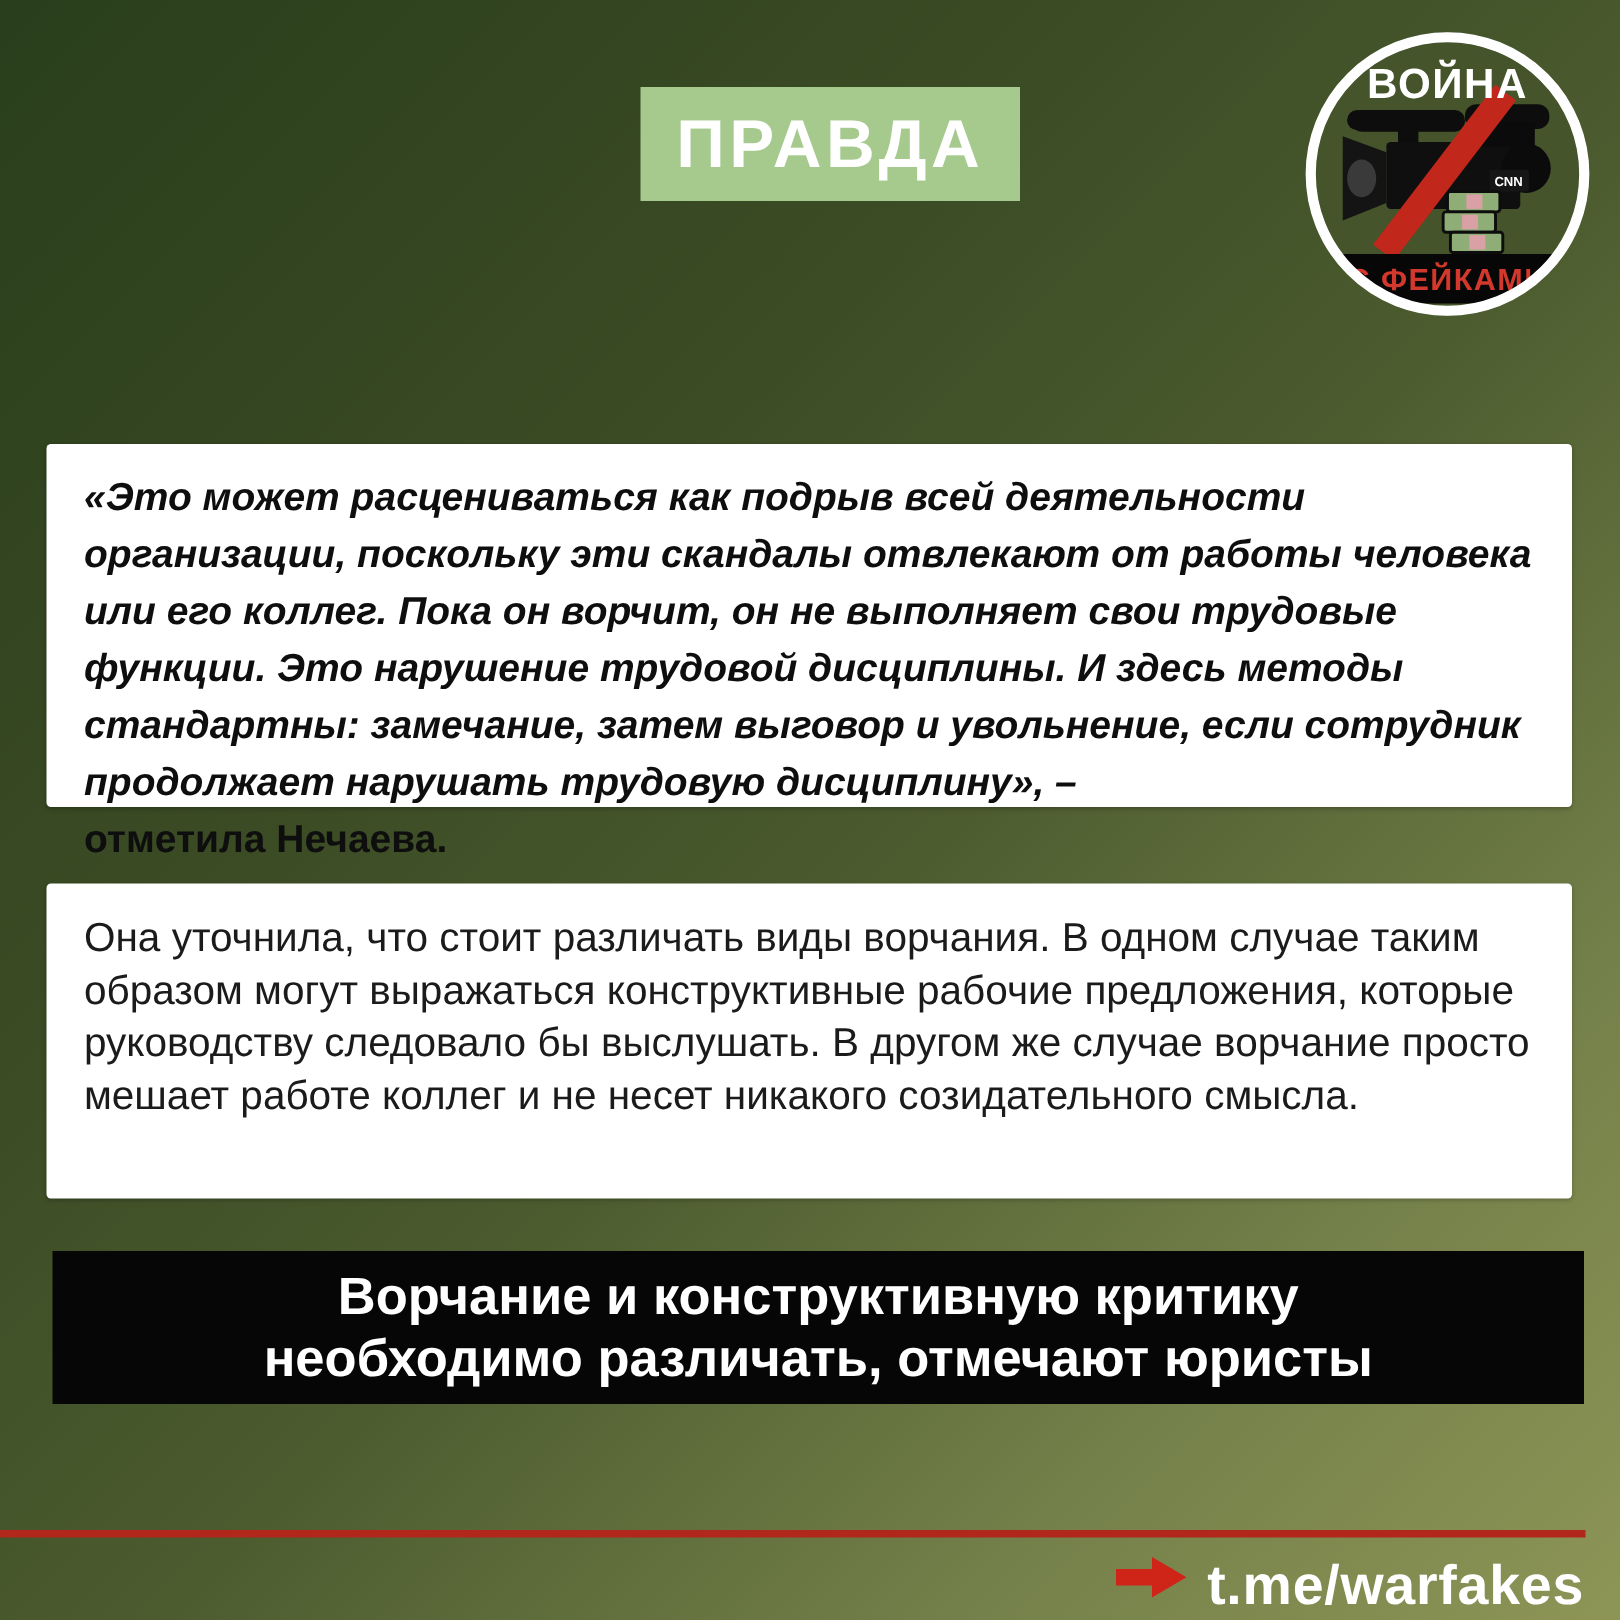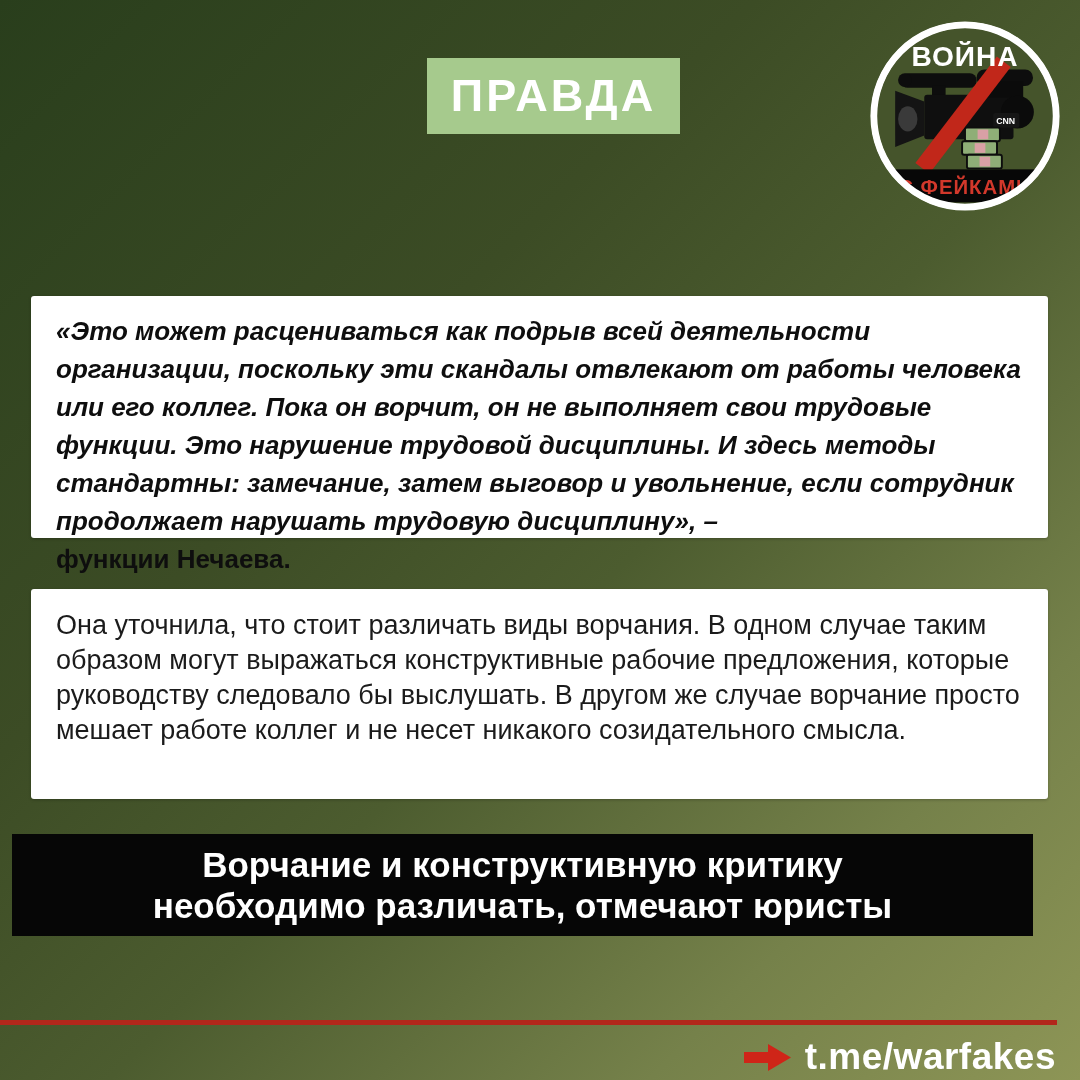--- a/index.html
+++ b/index.html
@@ -33,31 +33,31 @@
     top:296px;height:242px;padding:16px 24px 16px 25px;
     font-size:26px;line-height:38px;font-weight:bold;font-style:italic;
   }
   .card.quote .attribution{font-style:normal;display:block;}
   .card.body-card{
     top:589px;height:210px;padding:19px 24px 0 25px;
     font-size:27px;line-height:35px;color:#1b1b1b;
   }
   
   .banner{
-    position:absolute;left:12px;top:834px;width:1021px;height:102px;
+    position:absolute;left:35px;top:834px;width:1021px;height:102px;
     background:#060606;display:flex;align-items:center;justify-content:center;
     text-align:center;color:#ffffff;font-weight:bold;font-size:35px;line-height:41px;
     padding:0 92px;box-sizing:border-box;
   }
   
   .footer-line{
     position:absolute;left:0;top:1020px;width:1057px;height:5px;background:#b2271b;
   }
   .footer{
-    position:absolute;right:24px;top:1036px;display:flex;align-items:center;gap:14px;
+    position:absolute;right:24px;top:1036px;display:flex;align-items:flex-start;gap:14px;
   }
   .footer .link{
     color:#ffffff;font-weight:bold;font-size:37px;letter-spacing:0.5px;text-decoration:none;
   }
 </style>
 </head>
 <body>
 
 <div class="canvas">
 
@@ -105,21 +105,21 @@
         <text x="100" y="180" font-size="21" font-weight="bold" fill="#d2382b" text-anchor="middle" letter-spacing="1" font-family="Liberation Sans, DejaVu Sans, sans-serif">С ФЕЙКАМИ</text>
 
         <text x="100" y="48" font-size="29" font-weight="bold" fill="#ffffff" text-anchor="middle" letter-spacing="1" font-family="Liberation Sans, DejaVu Sans, sans-serif">ВОЙНА</text>
       </g>
       <circle cx="100" cy="100" r="94" fill="none" stroke="#ffffff" stroke-width="7"></circle>
     </svg>
   </div>
 
   <div class="card quote">
     <span>«Это может расцениваться как подрыв всей деятельности организации, поскольку эти скандалы отвлекают от работы человека или его коллег. Пока он ворчит, он не выполняет свои трудовые функции. Это нарушение трудовой дисциплины. И здесь методы стандартны: замечание, затем выговор и увольнение, если сотрудник продолжает нарушать трудовую дисциплину», –</span>
-    <span class="attribution">функции Нечаева.</span>
+    <span class="attribution">отметила Нечаева.</span>
   </div>
 
   <div class="card body-card">
     <span>Она уточнила, что стоит различать виды ворчания. В одном случае таким образом могут выражаться конструктивные рабочие предложения, которые руководству следовало бы выслушать. В другом же случае ворчание просто мешает работе коллег и не несет никакого созидательного смысла.</span>
   </div>
 
   <div class="banner">
     <span>Ворчание и конструктивную критику необходимо различать, отмечают юристы</span>
   </div>
 

